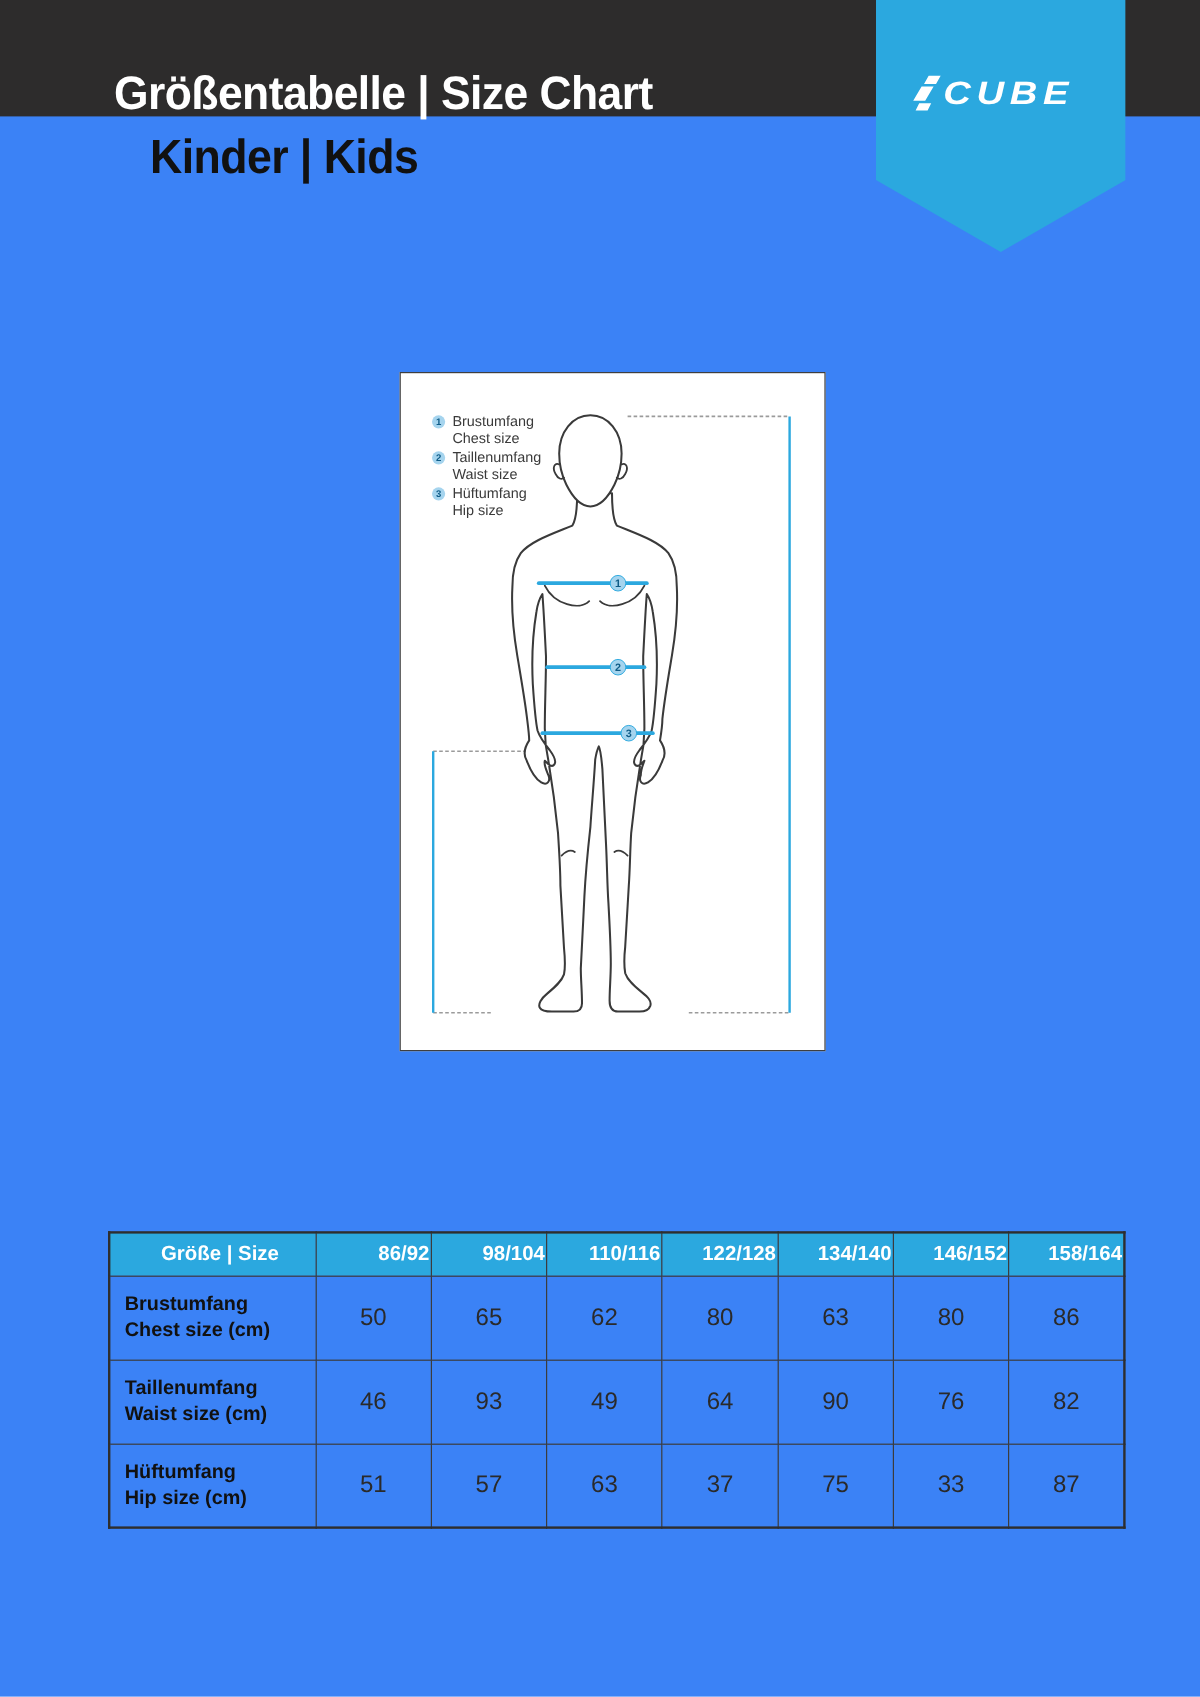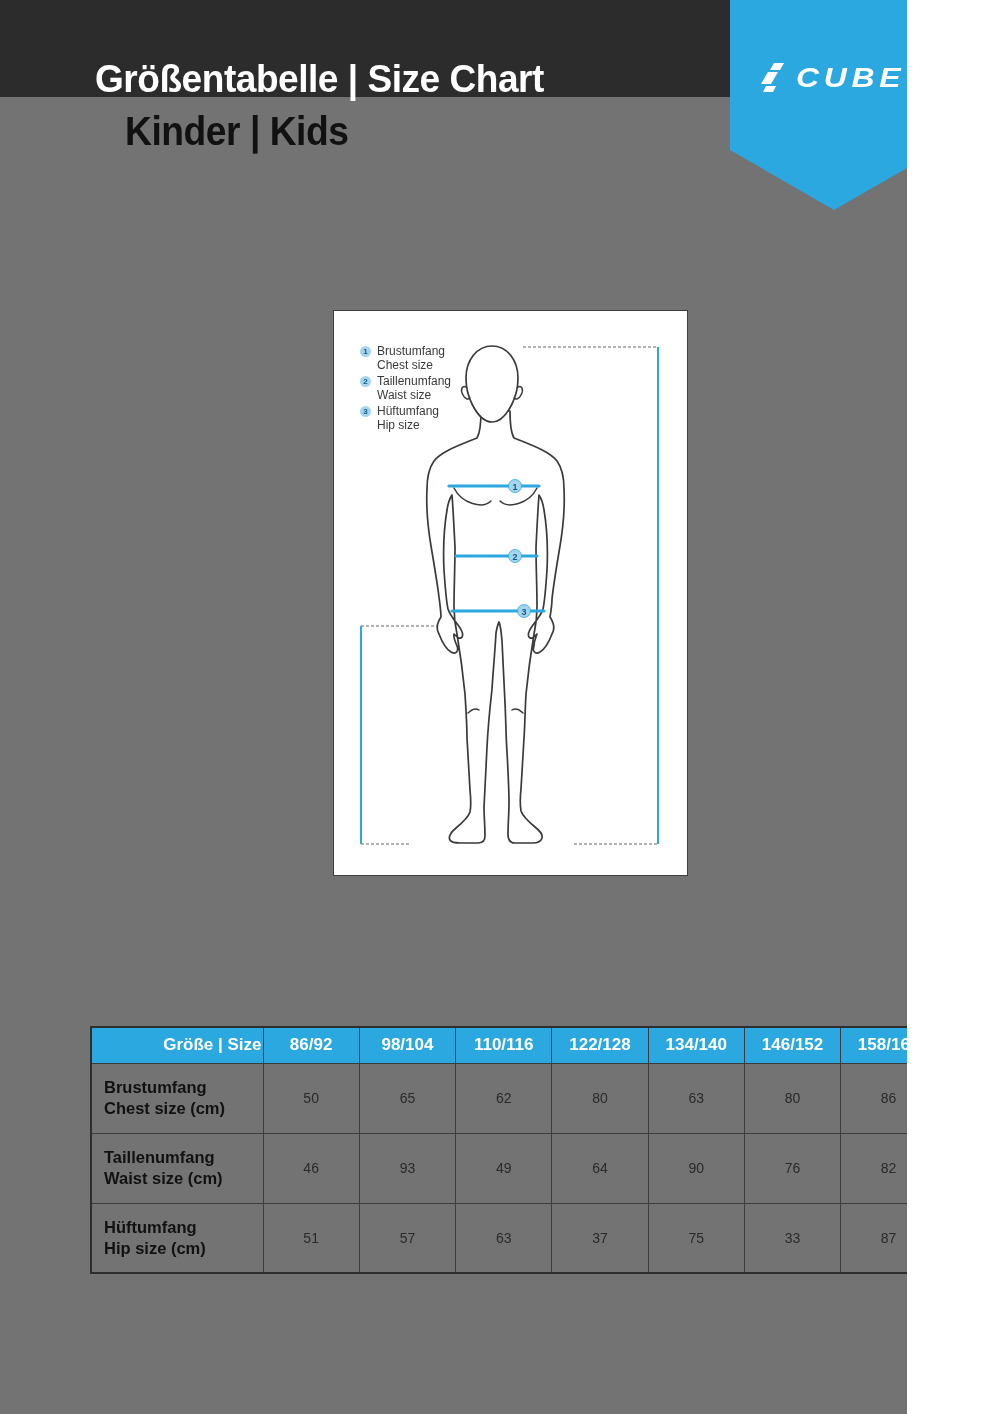--- a/index.html
+++ b/index.html
@@ -1,52 +1,52 @@
 <!DOCTYPE html>
 <html><head>
 <meta charset="utf-8">
 <style>
   html,body{margin:0;padding:0;background:#ffffff;}
-  .page{position:relative;width:907px;height:1414px;background:#737373;overflow:hidden;
+  .page{position:relative;width:1000px;height:1414px;background:#3b82f6;overflow:hidden;
         font-family:"Liberation Sans","DejaVu Sans",sans-serif;}
 
   
   .topbar{position:absolute;left:0;top:0;width:1000px;height:97px;background:#2d2c2c;}
   .page-title{position:absolute;left:95px;top:61px;font-size:39px;font-weight:bold;color:#ffffff;
               line-height:36px;letter-spacing:-0.5px;transform:scaleX(0.95);transform-origin:0 0;white-space:nowrap;}
   .page-subtitle{position:absolute;left:125px;top:112px;font-size:40px;font-weight:bold;color:#111111;
               line-height:38px;letter-spacing:-0.5px;transform:scaleX(0.93);transform-origin:0 0;white-space:nowrap;}
 
   
   .ribbon{position:absolute;left:730px;top:0;width:208px;height:212px;}
-  .logo{position:absolute;left:760px;top:63px;display:flex;align-items:center;gap:10px;}
+  .logo{position:absolute;left:760px;top:63px;display:flex;align-items:center;gap:0;}
   .logo-mark{display:block;}
   .logo-text{color:#fff;font-size:27px;font-weight:bold;font-style:italic;letter-spacing:4px;
              transform:scaleX(1.18);transform-origin:0 50%;line-height:1;}
 
   
   .figure-box{position:absolute;left:333px;top:310px;width:353px;height:564px;
               border:1.5px solid #3f3f3f;background:#fff;box-sizing:content-box;}
   .figure-box svg{position:absolute;left:0;top:0;}
   .legend{position:absolute;left:26px;top:33px;}
   .legend-item{display:flex;align-items:flex-start;margin-bottom:2px;}
   .legend-num{flex:0 0 auto;width:11px;height:11px;margin:2px 6px 0 0;border-radius:50%;
               background:#a5d4ee;color:#0f5c87;font-size:8px;font-weight:bold;line-height:11px;text-align:center;}
   .legend-labels{font-size:12px;line-height:14px;color:#3a3a3a;}
 
   
   .size-table{position:absolute;left:90px;top:1026px;width:848px;border-collapse:collapse;table-layout:fixed;}
   .size-table th,.size-table td{border:1.5px solid #3c3c3c;box-sizing:border-box;}
   .size-table{border:2px solid #2e2e2e;}
   .size-table thead th{background:#2ba8df;color:#ffffff;font-size:17px;font-weight:bold;height:36px;
-                       text-align:center;vertical-align:middle;}
-  .size-table thead th.rowhead{text-align:right;padding-left:13px;}
+                       text-align:right;vertical-align:middle;}
+  .size-table thead th.rowhead{text-align:center;padding-left:13px;}
   .size-table tbody td{height:70px;vertical-align:middle;}
   .size-table tbody td.label{padding-left:12px;font-size:16.5px;font-weight:bold;color:#111;line-height:21px;}
-  .size-table tbody td.val{text-align:center;font-size:14px;color:#2a2a2a;}
+  .size-table tbody td.val{text-align:center;font-size:20px;color:#2a2a2a;}
 </style>
 </head>
 <body>
 
 <div class="page">
 
   <div class="topbar"></div>
   <div class="page-title">Größentabelle | Size Chart</div>
   <div class="page-subtitle">Kinder | Kids</div>
 

